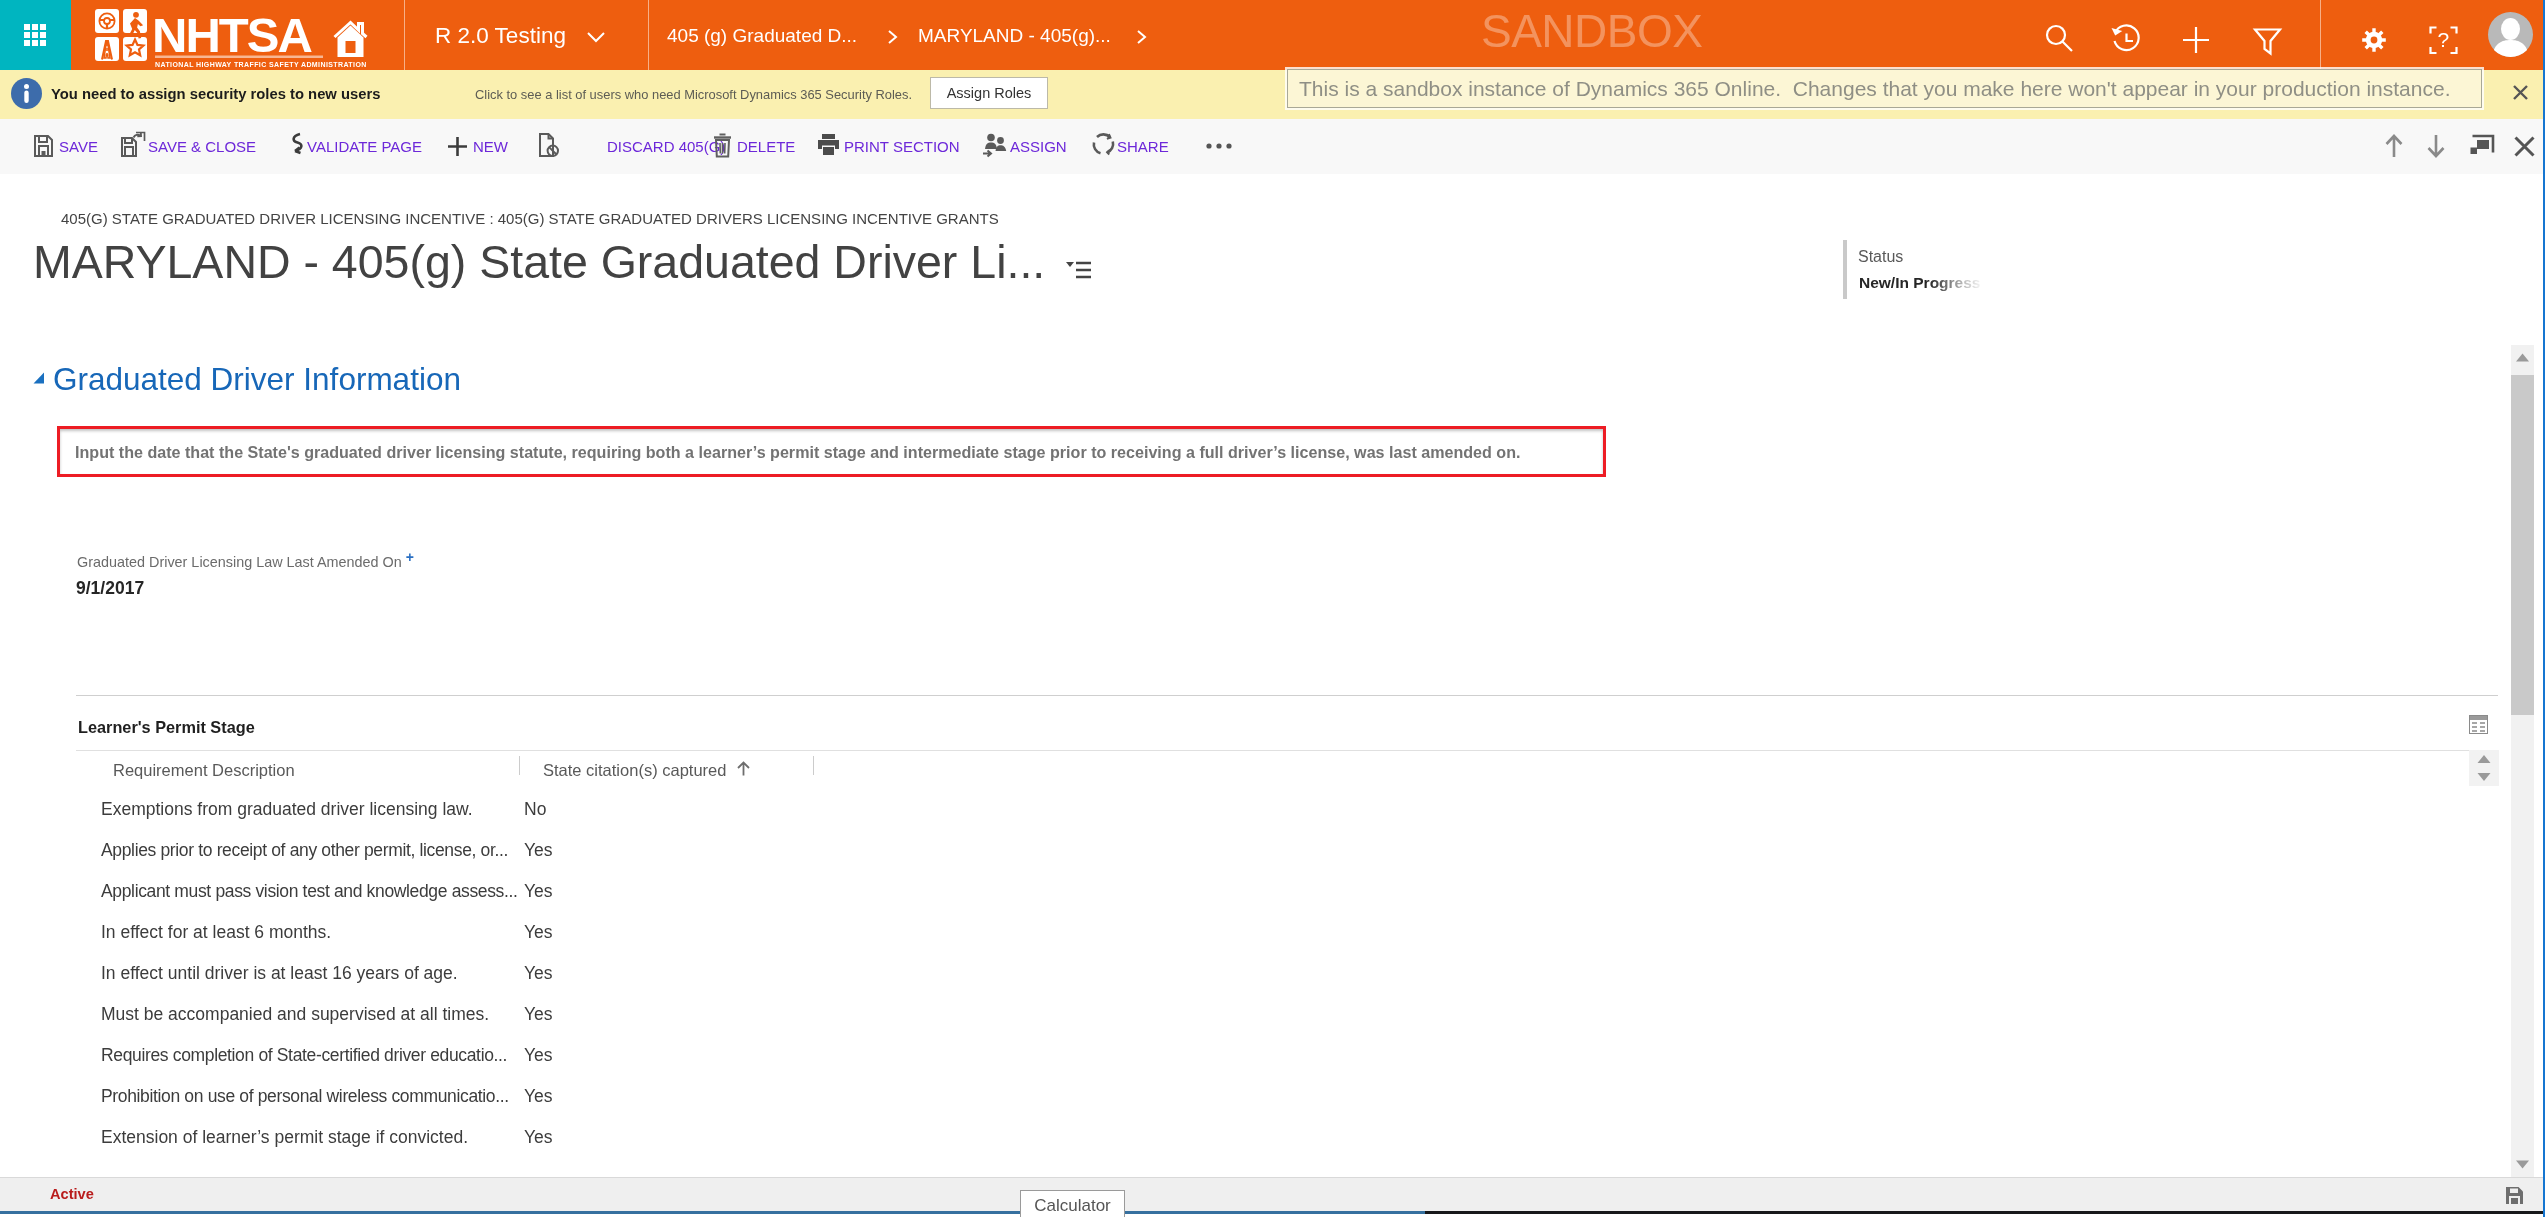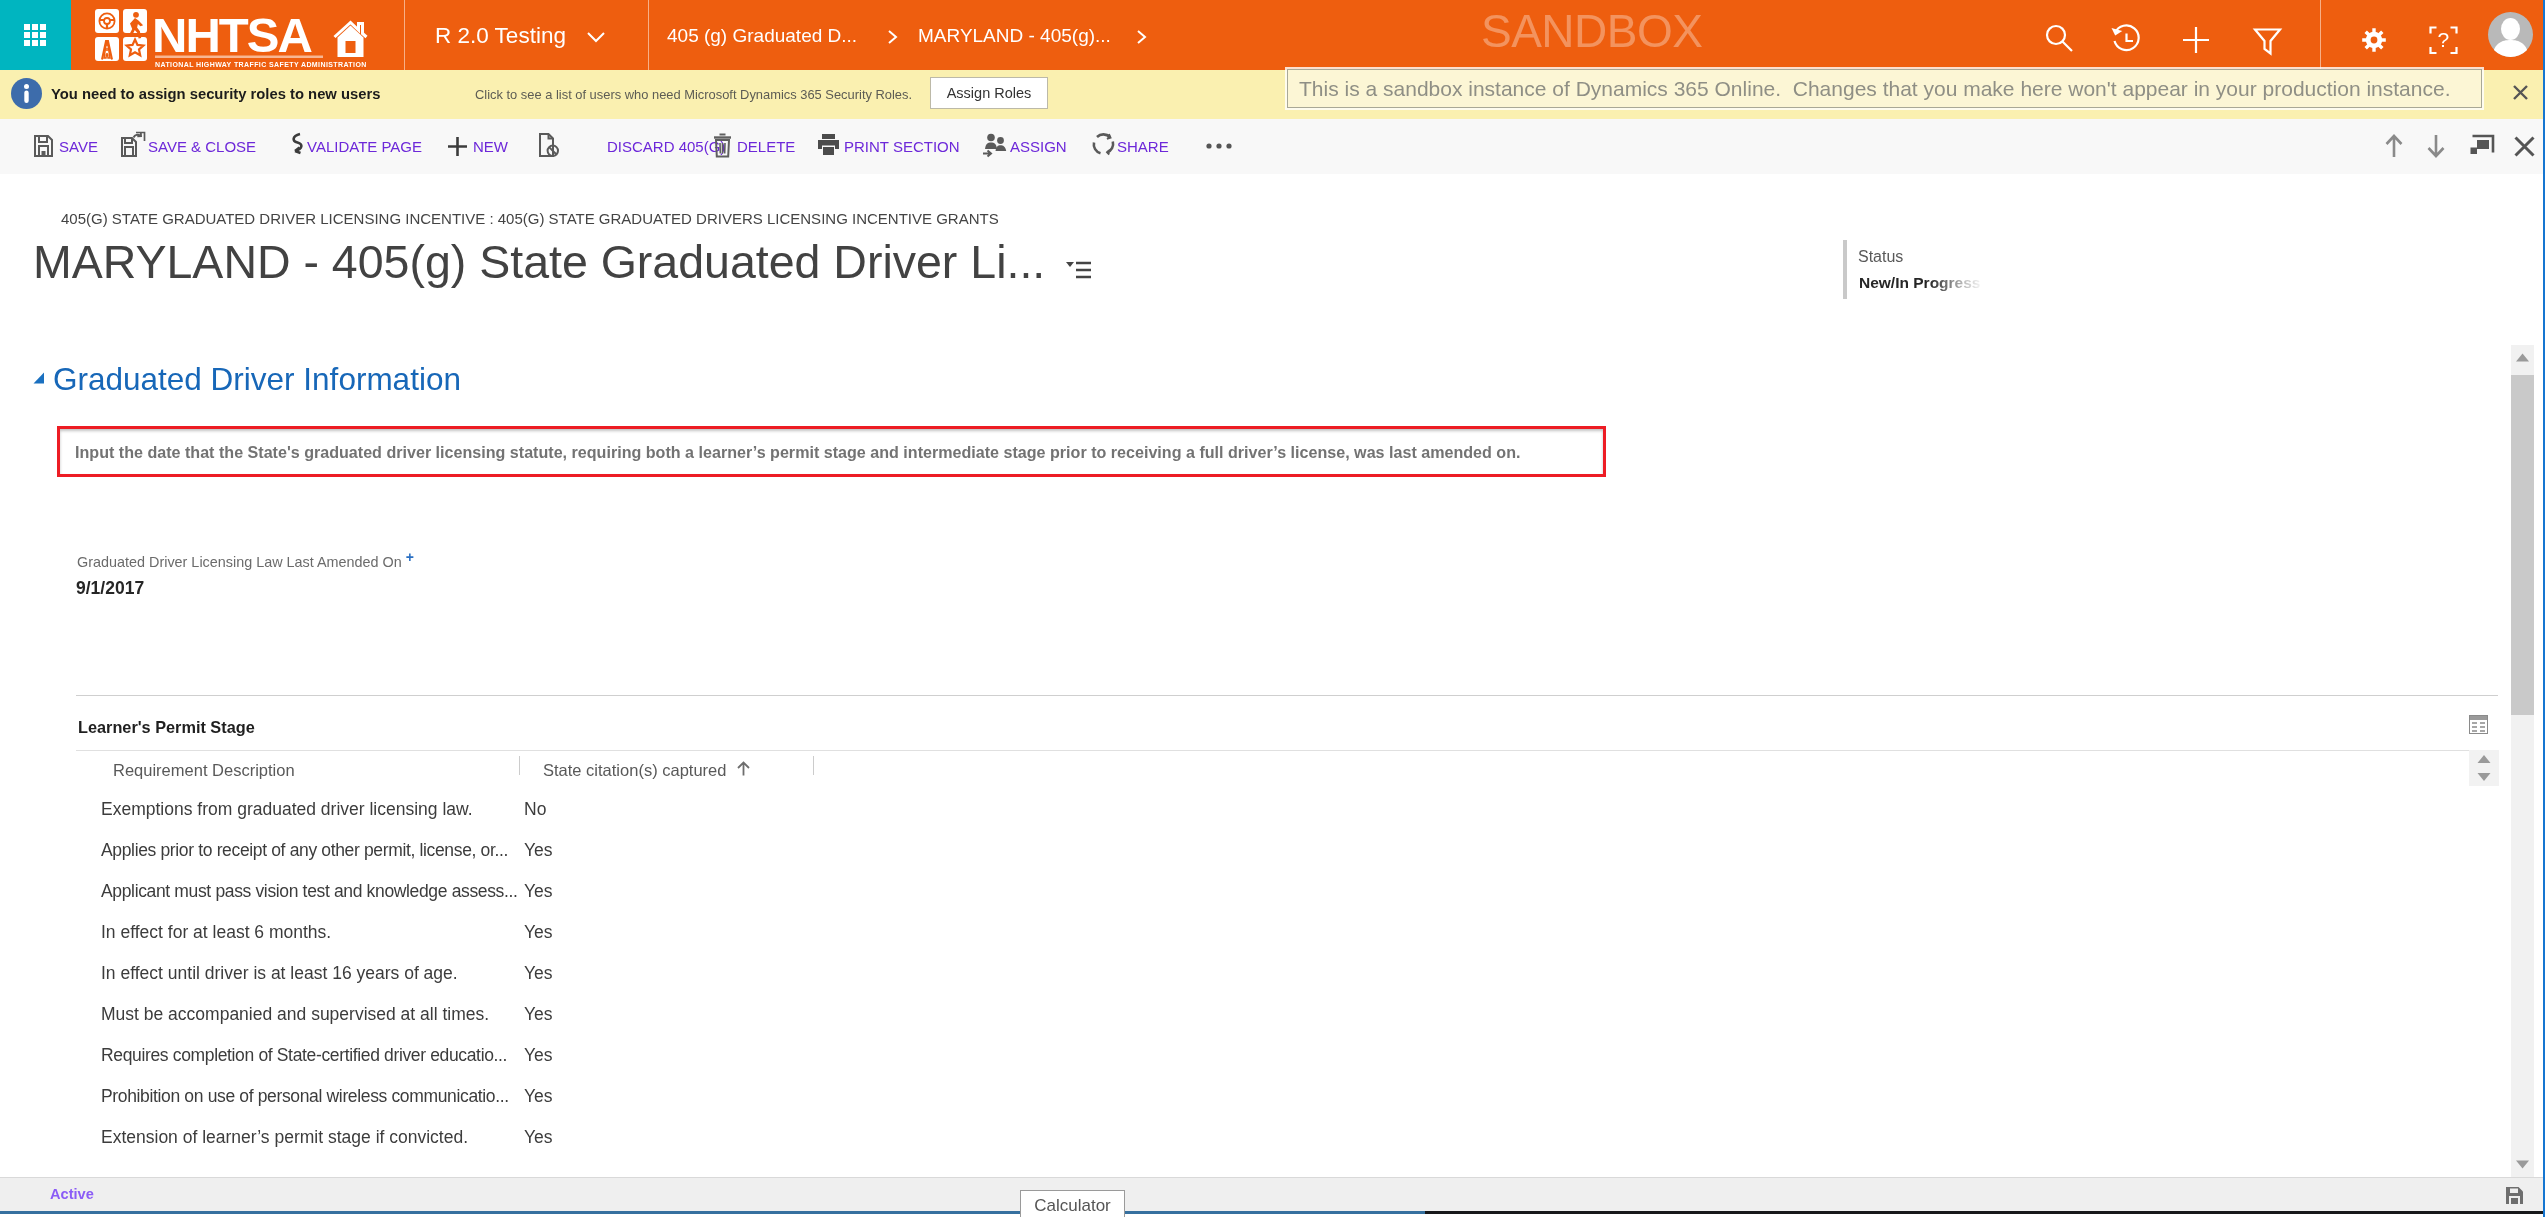--- a/index.html
+++ b/index.html
@@ -46,21 +46,21 @@
   .tick{position:absolute;top:756px;width:1px;height:19px;background:#ccc;}
   .row{position:absolute;font-size:17.5px;color:#3c3c3c;white-space:nowrap;}
   .desc{max-width:418px;overflow:hidden;}
   .sq{letter-spacing:-0.35px;max-width:none;}
   
   #spinbox{left:2469px;top:750px;width:30px;height:36px;background:#f2f2f2;}
   #scrolltrack{left:2511px;top:345px;width:23px;height:832px;background:#f1f1f1;}
   #scrollthumb{left:0px;top:30px;width:23px;height:340px;background:#c9c9c9;position:absolute;}
   
   #botbar{left:0;top:1177px;width:2545px;height:35px;background:#efefef;border-top:1px solid #d9d9d9;}
-  #active{left:50px;top:1186px;font-size:14.6px;font-weight:bold;color:#8b5cf6;}
+  #active{left:50px;top:1186px;font-size:14.6px;font-weight:bold;color:#b91c1c;}
   #bluline{left:0;top:1211px;width:1425px;height:3px;background:#36709f;}
   #blkline{left:1425px;top:1211px;width:1120px;height:3px;background:#17181a;}
   #calc{left:1020px;top:1190px;width:103px;height:27px;background:#fff;border:1px solid #9a9a9a;
       font-size:17px;color:#555;text-align:center;line-height:29px;}
   #redge{left:2543px;top:0;width:2px;height:1217px;background:#1576d1;}
 </style>
 </head>
 <body>
 <div id="page">
 

